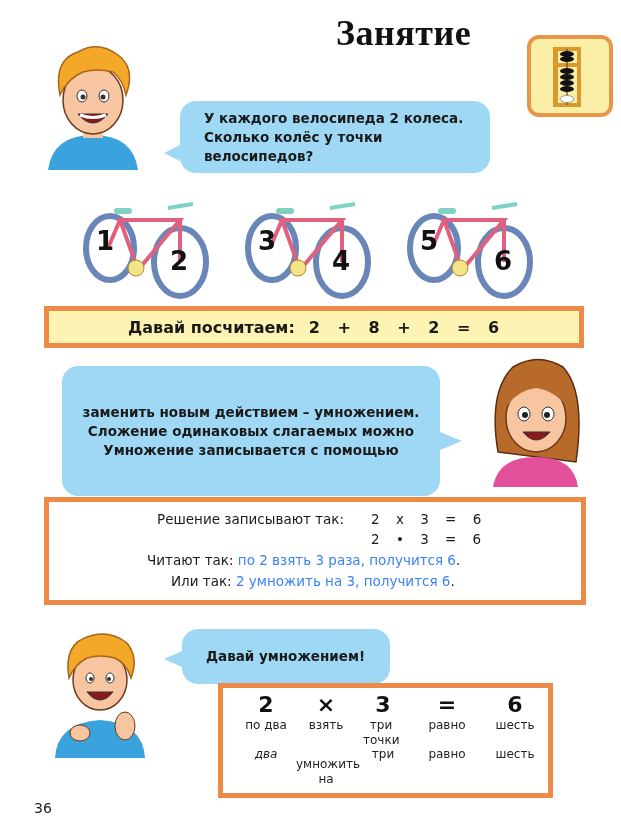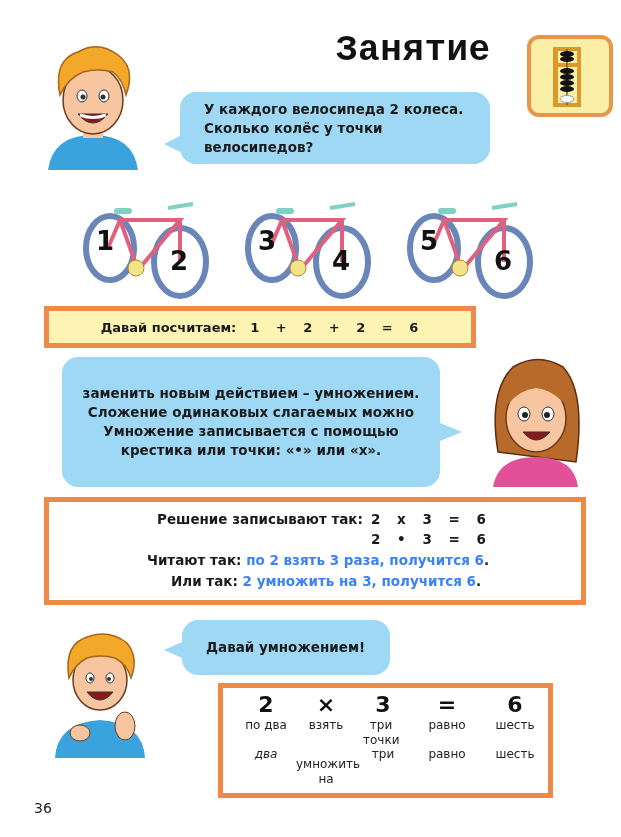--- a/index.html
+++ b/index.html
@@ -2,41 +2,41 @@
 <html><head>
 <meta charset="utf-8">
 <style>
   * { box-sizing: border-box; margin: 0; padding: 0; }
   html, body { width: 621px; height: 837px; background: #ffffff; overflow: hidden; }
   body { position: relative; font-family: "DejaVu Sans", "Liberation Sans", sans-serif; color: #1a1a1a; }
 
   .abs { position: absolute; }
 
   
-  .title { left: 336px; top: 30px; font-size: 36px; font-weight: bold; letter-spacing: 0.5px; color: #111; font-family: Liberation Mono, monospace; }
+  .title { left: 336px; top: 12px; font-size: 36px; font-weight: bold; letter-spacing: 0.5px; color: #111; font-family: Liberation Serif, serif; }
 
   
   .abacus { left: 527px; top: 35px; width: 86px; height: 82px; border: 4px solid #e8964a; border-radius: 12px; background: #fbeea6; }
 
   
-  .bubble { background: #9ed8f5; border-radius: 16px; position: absolute; display: flex; align-items: center; justify-content: center; text-align: center; font-weight: bold; font-size: 13.5px; line-height: 19px; color: #1a1a1a; }
+  .bubble { background: #9ed8f5; border-radius: 16px; position: absolute; display: flex; align-items: center; justify-content: center; text-align: center; font-weight: bold; font-size: 13.5px; line-height: 19px; color: #1a1a1a; margin-top: 9px; }
   .bubble .tail { position: absolute; width: 0; height: 0; }
   .b1 { left: 180px; top: 92px; width: 310px; height: 72px; text-align: left; justify-content: flex-start; padding-left: 24px; }
   .b1 .tail { left: -16px; top: 44px; border-top: 8px solid transparent; border-bottom: 8px solid transparent; border-right: 16px solid #9ed8f5; }
   .b2 { left: 62px; top: 357px; width: 378px; height: 130px; }
   .b2 .tail { right: -22px; top: 66px; border-top: 9px solid transparent; border-bottom: 9px solid transparent; border-left: 22px solid #9ed8f5; }
   .b3 { left: 182px; top: 620px; width: 208px; height: 55px; justify-content: flex-start; padding-left: 24px; }
   .b3 .tail { left: -18px; top: 22px; border-top: 8px solid transparent; border-bottom: 8px solid transparent; border-right: 18px solid #9ed8f5; }
 
   
-  .count-bar { left: 44px; top: 306px; width: 432px; height: 42px; border: 5px solid #ee8a47; background: #fdf3b2; display: flex; align-items: center; justify-content: center; font-weight: bold; font-size: 13px; }
+  .count-bar { left: 44px; top: 306px; width: 540px; height: 42px; border: 5px solid #ee8a47; background: #fdf3b2; display: flex; align-items: center; justify-content: center; font-weight: bold; font-size: 16px; }
   .count-bar .expr { margin-left: 14px; word-spacing: 10px; letter-spacing: 1px; }
 
   
-  .solution { left: 44px; top: 497px; width: 542px; height: 108px; border: 5px solid #ee8a47; background: #fff; font-weight: bold; font-size: 13.5px; }
+  .solution { left: 44px; top: 497px; width: 542px; height: 108px; border: 5px solid #ee8a47; background: #fff; font-weight: normal; font-size: 13.5px; }
   .sol-row { position: absolute; white-space: nowrap; }
   .red { color: #3b82f6; }
   .eq { word-spacing: 10px; letter-spacing: 1px; }
 
   
   .read-box { left: 218px; top: 683px; width: 335px; height: 115px; border: 5px solid #ee8a47; background: #fff; }
   .rcol { position: absolute; top: 0; text-align: center; font-size: 12px; line-height: 15px; color: #222; }
   .rcol .big { font-size: 22px; font-weight: bold; line-height: 26px; margin-top: 4px; color: #111; }
 
   .page-num { left: 34px; top: 800px; font-size: 14px; color: #222; }
@@ -132,30 +132,29 @@
     <rect x="36" y="18" width="18" height="6" rx="3" fill="#7fd1c4"></rect>
     <path d="M90 18 L115 14" stroke="#7fd1c4" stroke-width="4"></path>
     <circle cx="58" cy="78" r="8" fill="#f3e48a" stroke="#b08a2a"></circle>
   </svg>
   <span class="wheel-num" style="left:18px; top:36px;">5</span>
   <span class="wheel-num" style="left:92px; top:56px;">6</span>
 </div>
 
 <div class="abs count-bar">
   <span>Давай посчитаем:</span>
-  <span class="expr">1 + 2 + 2 = 6</span>
+  <span class="expr">2 + 8 + 2 = 6</span>
 </div>
 
 <div class="bubble b2">
   <span class="tail"></span>
   <div>
     <div>заменить новым действием – умножением.</div>
     <div>Сложение одинаковых слагаемых можно</div>
     <div>Умножение записывается с помощью</div>
-    <div>крестика или точки: «•» или «х».</div>
   </div>
 </div>
 
 <div class="abs" style="left:478px; top:352px; width:115px; height:135px;">
   <svg width="115" height="135" viewBox="0 0 115 135">
     <path d="M20 100 Q10 40 35 15 Q60 0 85 15 Q108 40 98 110 Z" fill="#b86a2a" stroke="#5a2e10" stroke-width="1.5"></path>
     <path d="M15 135 Q20 105 58 105 Q96 105 100 135 Z" fill="#e2509a"></path>
     <ellipse cx="58" cy="66" rx="30" ry="34" fill="#f7c6a1" stroke="#6a3a1a" stroke-width="1.5"></ellipse>
     <path d="M28 55 Q35 25 62 25 Q85 28 90 55 Q75 38 58 36 Q40 38 28 55 Z" fill="#b86a2a"></path>
     <ellipse cx="46" cy="62" rx="6" ry="7" fill="#fff" stroke="#333"></ellipse>

